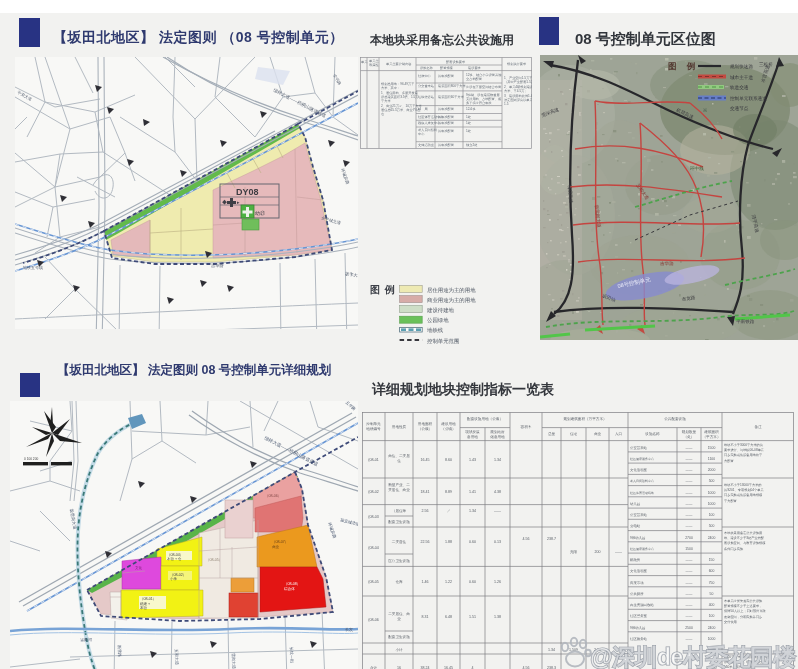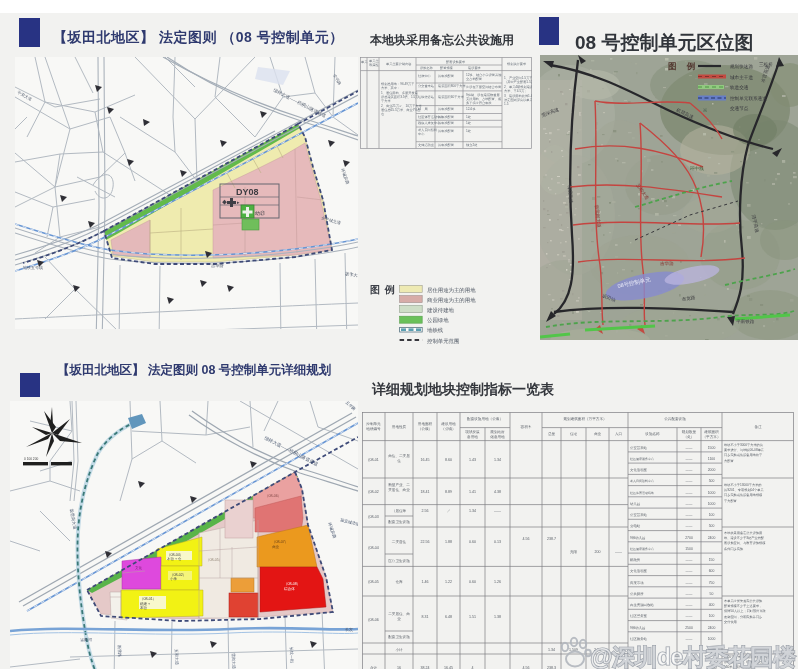--- a/index.html
+++ b/index.html
@@ -14,21 +14,21 @@
 <div id="page">
 
   <div class="navysq" style="left:19px;top:5px;width:21px;height:29px;"></div>
 
   <div class="ptitle" style="left:53px;top:16px;font-size:14px;letter-spacing:0.5px;">【坂田北地区】 法定图则 （08 号控制单元）</div>
 
   <div class="ptitle" style="left:370px;top:19px;font-size:12px;color:#20242c;">本地块采用备忘公共设施用</div>
 
   <div class="navysq" style="left:539px;top:4px;width:20px;height:28px;"></div>
 
-  <div class="ptitle" style="left:575px;top:17px;font-size:19px;color:#20242c;">08 号控制单元区位图</div>
+  <div class="ptitle" style="left:575px;top:17px;font-size:15px;color:#20242c;">08 号控制单元区位图</div>
 
   <div class="abs" style="left:15px;top:44px;">
     <svg width="343" height="272" viewBox="0 0 343 272">
       <rect x="0" y="0" width="343" height="272" fill="#fdfdfc"></rect>
 
       <g stroke="#b0b8c2" stroke-width="1" fill="none">
         <path d="M0,40 L55,72 L95,60"></path>
         <path d="M30,0 L55,72 L40,130 L0,150"></path>
         <path d="M40,130 L85,120 L110,96"></path>
         <path d="M0,96 L40,130 L45,180 L20,196"></path>

